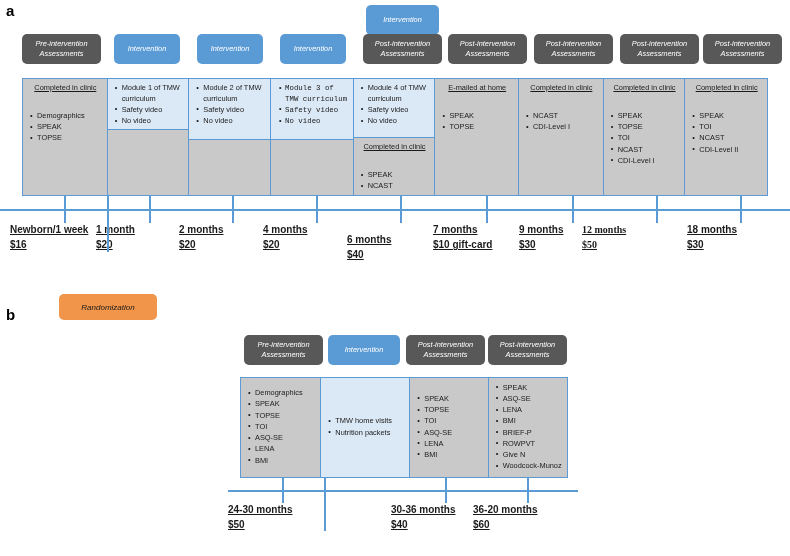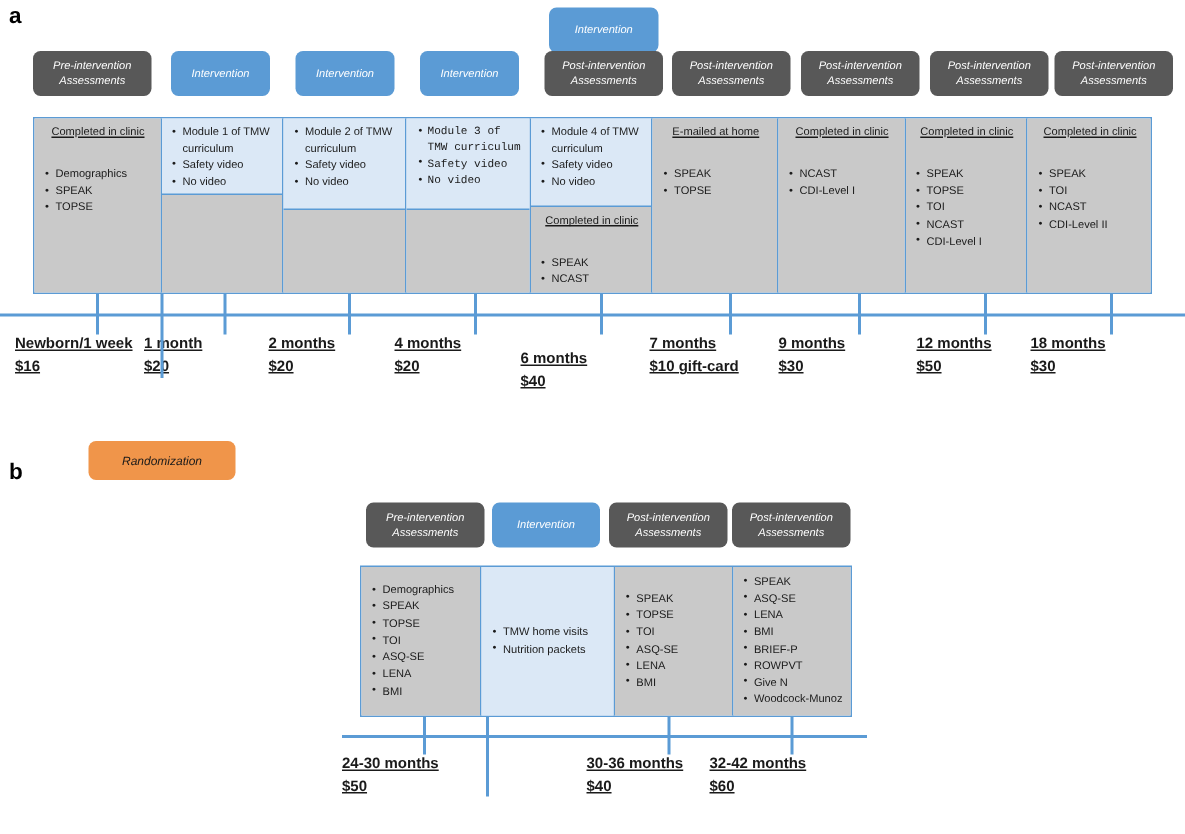--- a/index.html
+++ b/index.html
@@ -307,21 +307,21 @@
   <span>$40</span>
 </div>
 <div class="tick-label" style="left:433px; top:222px; width:108px;">
   <span>7 months</span>
   <span>$10 gift-card</span>
 </div>
 <div class="tick-label" style="left:519px; top:222px; width:108px;">
   <span>9 months</span>
   <span>$30</span>
 </div>
-<div class="tick-label" style="left:611px; top:222px; width:108px;">
+<div class="tick-label" style="left:582px; top:222px; width:108px;font-family:Liberation Serif, serif;">
   <span>12 months</span>
   <span>$50</span>
 </div>
 <div class="tick-label" style="left:687px; top:222px; width:108px;">
   <span>18 months</span>
   <span>$30</span>
 </div>
 
 <div class="rand-stem" style="left:107px; top:196px; height:56px;"></div>
 <div class="rand-box" style="left:59px; top:250px; width:98px; height:26px;">Randomization</div>
@@ -398,18 +398,18 @@
 
 <div class="tick-label" style="left:228px; top:502px; width:108px;">
   <span>24-30 months</span>
   <span>$50</span>
 </div>
 <div class="tick-label" style="left:391px; top:502px; width:108px;">
   <span>30-36 months</span>
   <span>$40</span>
 </div>
 <div class="tick-label" style="left:473px; top:502px; width:108px;">
-  <span>32-42 months</span>
+  <span>36-20 months</span>
   <span>$60</span>
 </div>
 
 <div class="rand-stem" style="left:324px; top:478px; height:53px;"></div>
 <div class="rand-box" style="left:275px; top:529px; width:98px; height:26px;">Randomization</div>
 
 </body></html>

